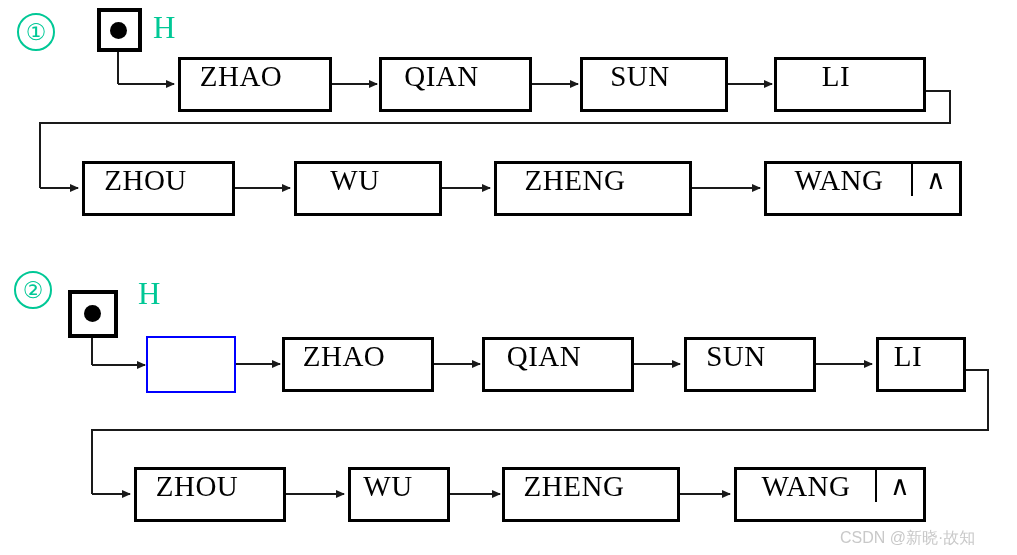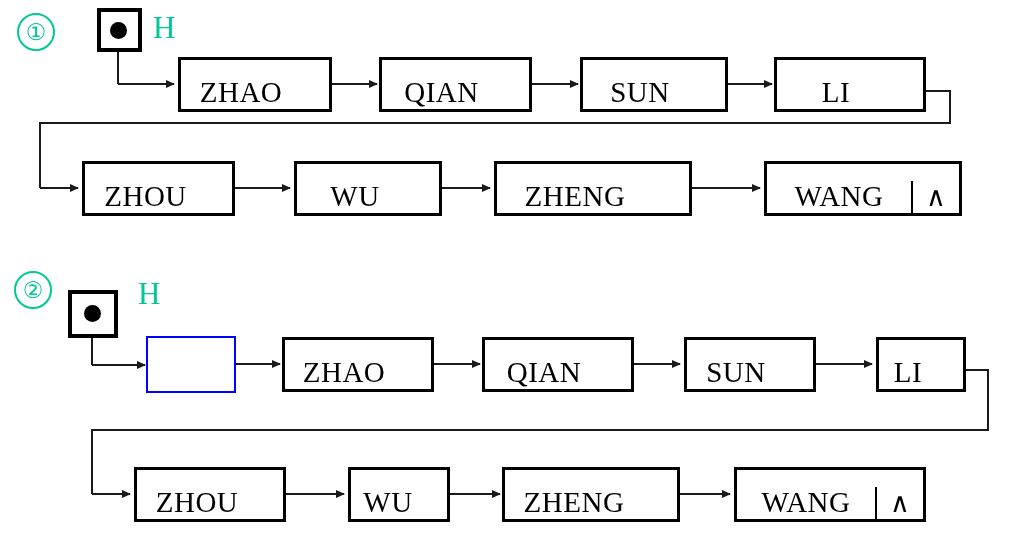--- a/index.html
+++ b/index.html
@@ -23,21 +23,21 @@
     top: 0;
     width: 1017px;
     height: 555px;
   }
   .node {
     position: absolute;
     box-sizing: border-box;
     border: 3px solid #000000;
     background: #ffffff;
     display: flex;
-    align-items: flex-end;
+    align-items: flex-start;
   }
   .node .data {
     flex: 1 1 auto;
     display: flex;
     align-items: center;
     justify-content: center;
     font-family: "Liberation Serif", serif;
     color: #000000;
     letter-spacing: 0.5px;
   }
@@ -278,14 +278,15 @@
   <div class="node" style="left:502px; top:467px; width:178px; height:55px;">
     <div class="data" style="font-size:29px;">ZHENG</div>
     <div class="ptr" style="width:34px; font-size:27px;"></div>
   </div>
 
   <div class="node" style="left:734px; top:467px; width:192px; height:55px;">
     <div class="data" style="font-size:29px;">WANG</div>
     <div class="ptr" style="width:48px; font-size:27px;">∧</div>
   </div>
 
+  <div class="watermark" style="left:840px; top:528px;">CSDN @新晓·故知</div>
 
 </div>
 
 </body></html>

